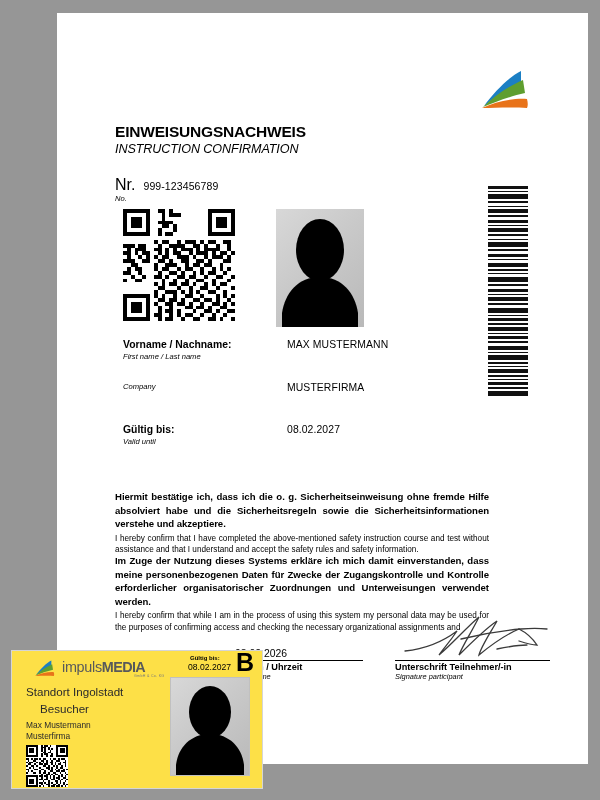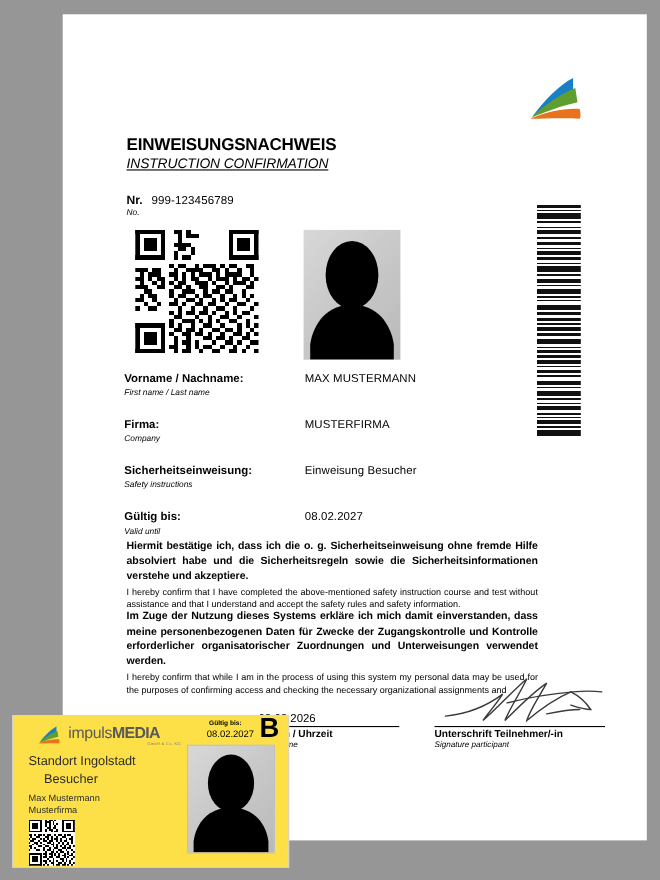--- a/index.html
+++ b/index.html
@@ -30,28 +30,28 @@
   
   #title-block {
     position: absolute; left: 58px; top: 110px; width: 420px;
   }
   #doc-title {
     font-size: 15.5px; font-weight: bold; letter-spacing: -0.2px;
     color: #000; line-height: 1.18;
   }
   #doc-subtitle {
     font-size: 12.6px; font-style: italic; color: #000;
-    line-height: 1.25; margin-top: 1px; letter-spacing: -0.1px; text-decoration: underline;
+    line-height: 1.25; margin-top: 1px; letter-spacing: -0.1px;
   }
   
   #nr-block {
     position: absolute; left: 58px; top: 163px;
   }
   .nr-row { display: flex; align-items: baseline; }
-  #nr-label { font-size: 11px; font-weight: bold; color: #000; }
+  #nr-label { font-size: 16px; font-weight: normal; color: #000; }
   #nr-value { font-size: 10.5px; color: #000; margin-left: 8px; letter-spacing: 0.1px;}
   #nr-sub { font-size: 7.6px; font-style: italic; color: #000; margin-top: 0px; }
 
   
   #qr-main {
     position: absolute; left: 66px; top: 196px;
     width: 112px; height: 112px;
   }
   
   #photo-main {
@@ -68,21 +68,21 @@
     border: 1px solid #c0c0c0;
   }
   .silhouette { display:block; width:100%; height:100%; }
 
   
   #barcode-main {
     position: absolute; left: 431px; top: 172px;
     width: 40px; height: 213px;
   }
   
-  #fields { position: absolute; left: 56px; top: 326px; width: 420px; }
+  #fields { position: absolute; left: 66px; top: 326px; width: 420px; }
   .field-row { position: relative; height: 42px; }
   .field-label { font-size: 10.4px; font-weight: bold; color:#000; line-height: 1.15; }
   .field-sub { font-size: 7.6px; font-style: italic; color:#000; line-height:1.2; margin-top:1px;}
   .field-value {
     position: absolute; left: 164px; top: 0px;
     font-size: 10.4px; color: #000; letter-spacing: 0.1px;
   }
   
   .decl { position: absolute; left: 58px; width: 374px; }
   #decl-1 { top: 477px; }
@@ -449,28 +449,22 @@
     </svg>
   </div>
 
   <div id="fields">
     <div class="field-row">
       <div class="field-label">Vorname / Nachname:</div>
       <div class="field-sub">First name / Last name</div>
       <div class="field-value">MAX MUSTERMANN</div>
     </div>
     <div class="field-row">
-      <div class="field-label">Firma:</div>
       <div class="field-sub">Company</div>
       <div class="field-value">MUSTERFIRMA</div>
-    </div>
-    <div class="field-row">
-      <div class="field-label">Sicherheitseinweisung:</div>
-      <div class="field-sub">Safety instructions</div>
-      <div class="field-value">Einweisung Besucher</div>
     </div>
     <div class="field-row">
       <div class="field-label">Gültig bis:</div>
       <div class="field-sub">Valid until</div>
       <div class="field-value">08.02.2027</div>
     </div>
   </div>
 
   <div class="decl" id="decl-1">
     <div class="decl-de">Hiermit bestätige ich, dass ich die o. g. Sicherheitseinweisung ohne fremde Hilfe absolviert habe und die Sicherheitsregeln sowie die Sicherheitsinformationen verstehe und akzeptiere.</div>

